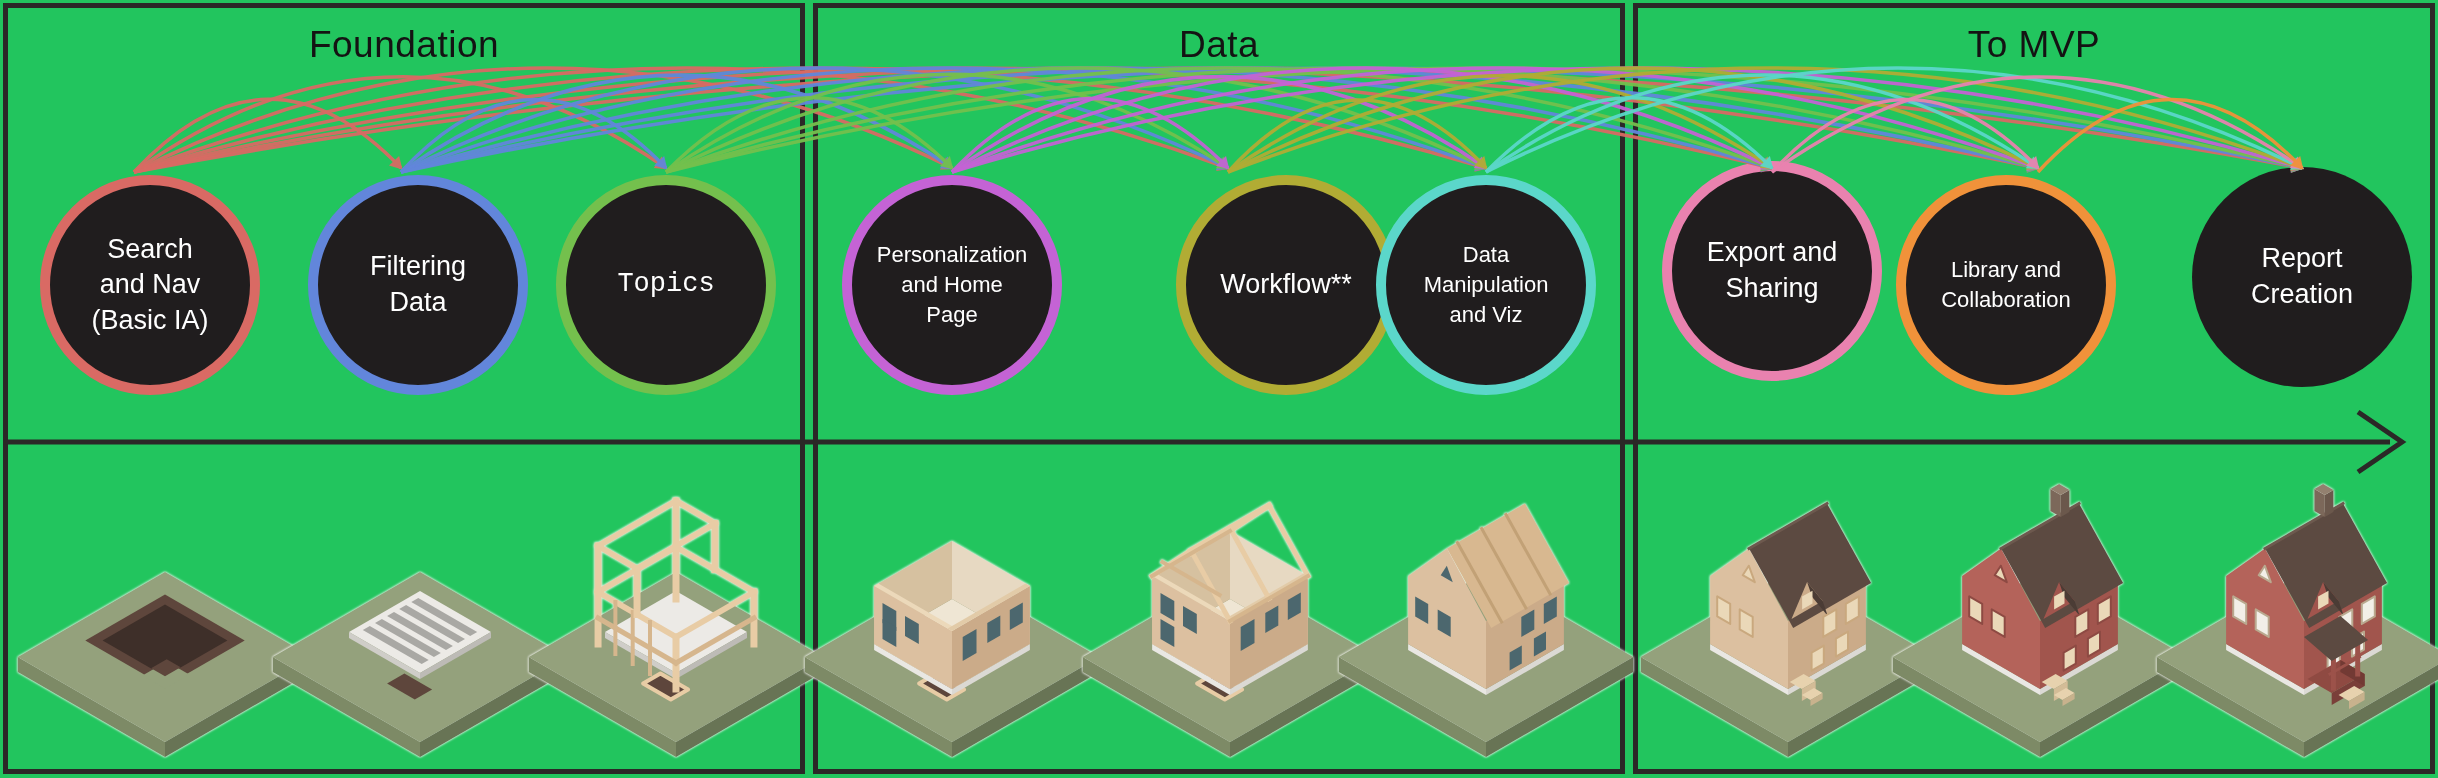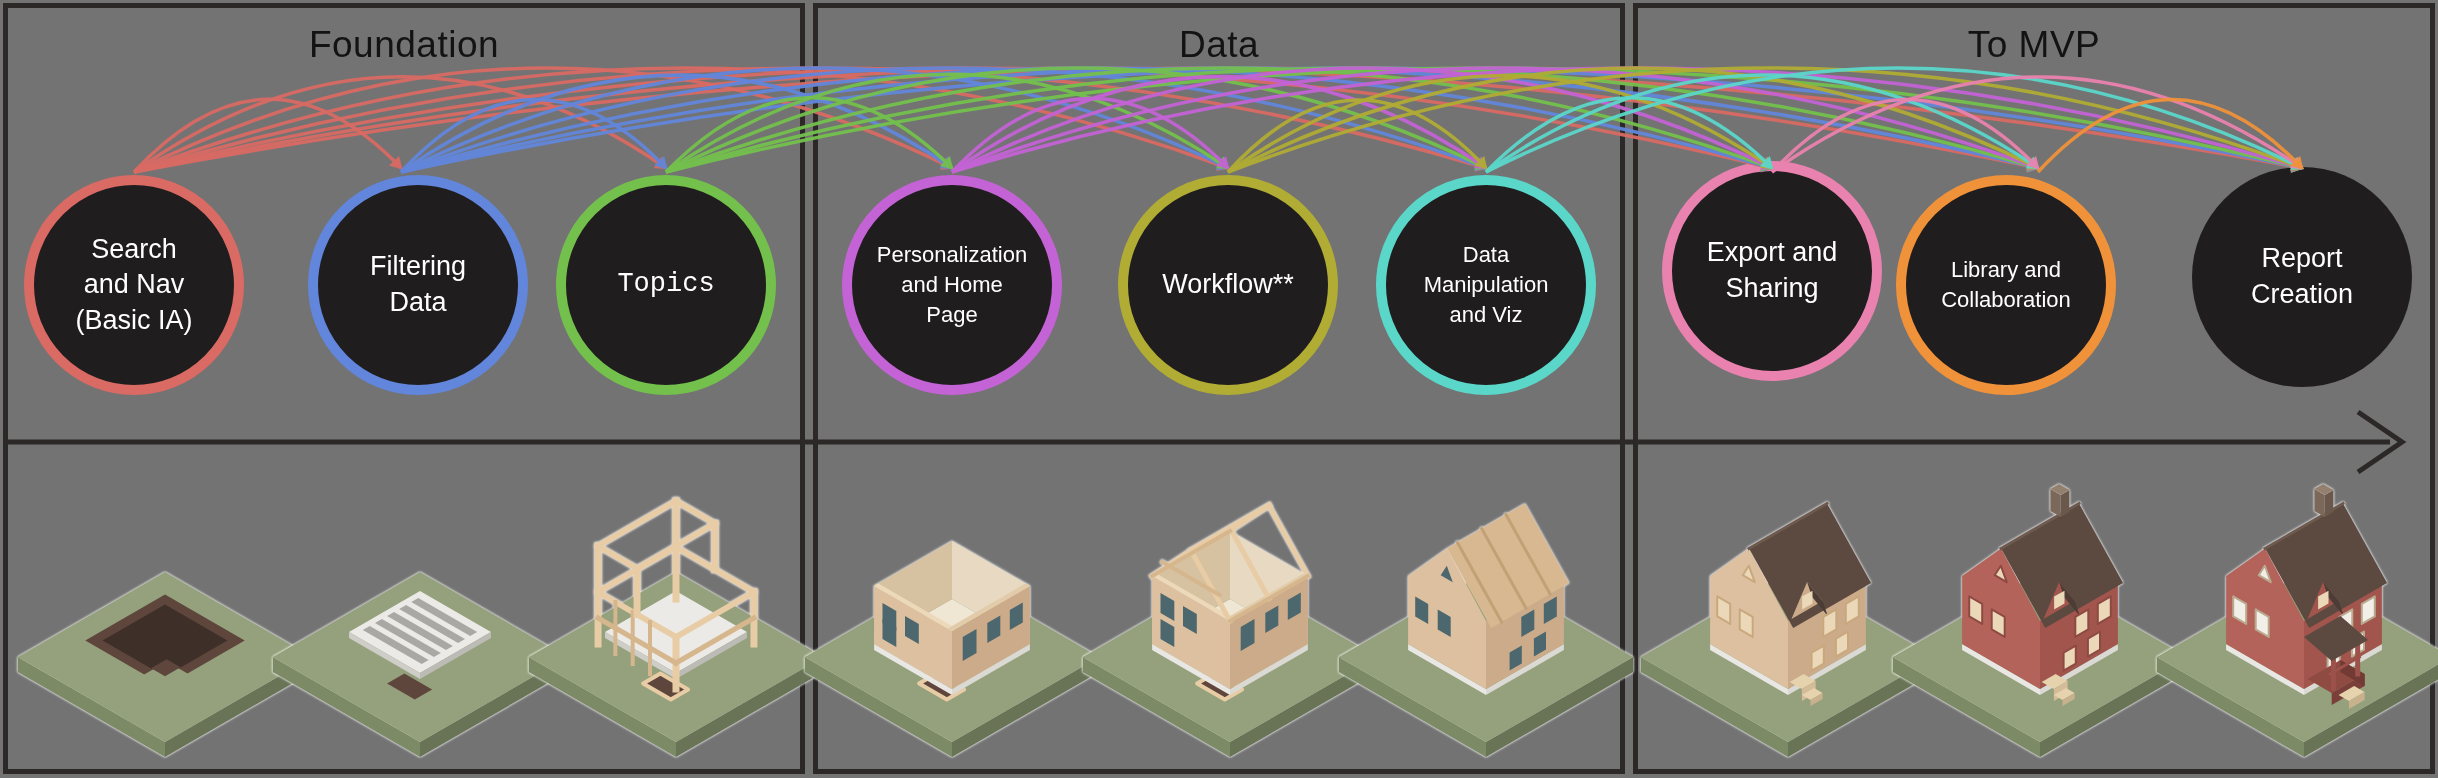--- a/index.html
+++ b/index.html
@@ -1,16 +1,16 @@
 <!DOCTYPE html>
 <html><head>
 <meta charset="utf-8">
 <style>
   html,body{margin:0;padding:0;background:#4c676e;}
-  .stage{position:relative;width:2438px;height:778px;background:#737373;
+  .stage{position:relative;width:2438px;height:778px;background:#22c55e;
          font-family:"Liberation Sans",sans-serif;overflow:hidden;}
   .col{position:absolute;top:3px;height:771px;border:5px solid #2b2827;box-sizing:border-box;}
   .col-title{position:absolute;top:16px;left:0;width:100%;text-align:center;
              font-size:37px;color:#141313;letter-spacing:.5px;}
   .node{position:absolute;width:220px;height:220px;border-radius:50%;background:#201d1e;
         box-sizing:border-box;display:flex;align-items:center;justify-content:center;
         text-align:center;color:#fff;z-index:2;}
   .node .lbl{font-size:27px;line-height:1.32;}
   .node .lbl.small{font-size:22px;line-height:1.35;}
   #edges{position:absolute;left:0;top:0;z-index:3;pointer-events:none;}
@@ -32,33 +32,33 @@
   <div class="col" style="left:1633px;width:802px;">
     <div class="col-title">To MVP</div>
   </div>
 
   <svg id="arrowline" width="2438" height="778" viewBox="0 0 2438 778">
       <path d="M 3 442 L 2390 442" stroke="#2b2827" stroke-width="5" fill="none"></path>
       <path d="M 2358 412 L 2402 442 L 2358 472" stroke="#2b2827" stroke-width="5" fill="none"></path>
     </svg>
 
   <div id="nodes">
-      <div class="node" style="left: 24px; top: 175px; border: 10px solid rgb(217, 106, 100);">
+      <div class="node" style="left: 40px; top: 175px; border: 10px solid rgb(217, 106, 100);">
         <div class="lbl">Search<br>and Nav<br>(Basic IA)</div>
       </div>
       <div class="node" style="left: 308px; top: 175px; border: 10px solid rgb(98, 134, 219);">
         <div class="lbl">Filtering<br>Data</div>
       </div>
       <div class="node" style="left: 556px; top: 175px; border: 10px solid rgb(116, 192, 77); font-family: Liberation Mono, monospace;">
         <div class="lbl">Topics</div>
       </div>
       <div class="node" style="left: 842px; top: 175px; border: 10px solid rgb(196, 99, 213);">
         <div class="lbl small">Personalization<br>and Home<br>Page</div>
       </div>
-      <div class="node" style="left: 1118px; top: 175px; border: 10px solid rgb(177, 172, 52);">
+      <div class="node" style="left: 1176px; top: 175px; border: 10px solid rgb(177, 172, 52);">
         <div class="lbl">Workflow**</div>
       </div>
       <div class="node" style="left: 1376px; top: 175px; border: 10px solid rgb(91, 215, 202);">
         <div class="lbl small">Data<br>Manipulation<br>and Viz</div>
       </div>
       <div class="node" style="left: 1662px; top: 161px; border: 10px solid rgb(233, 130, 175);">
         <div class="lbl">Export and<br>Sharing</div>
       </div>
       <div class="node" style="left: 1896px; top: 175px; border: 10px solid rgb(240, 146, 58);">
         <div class="lbl small">Library and<br>Collaboration</div>

